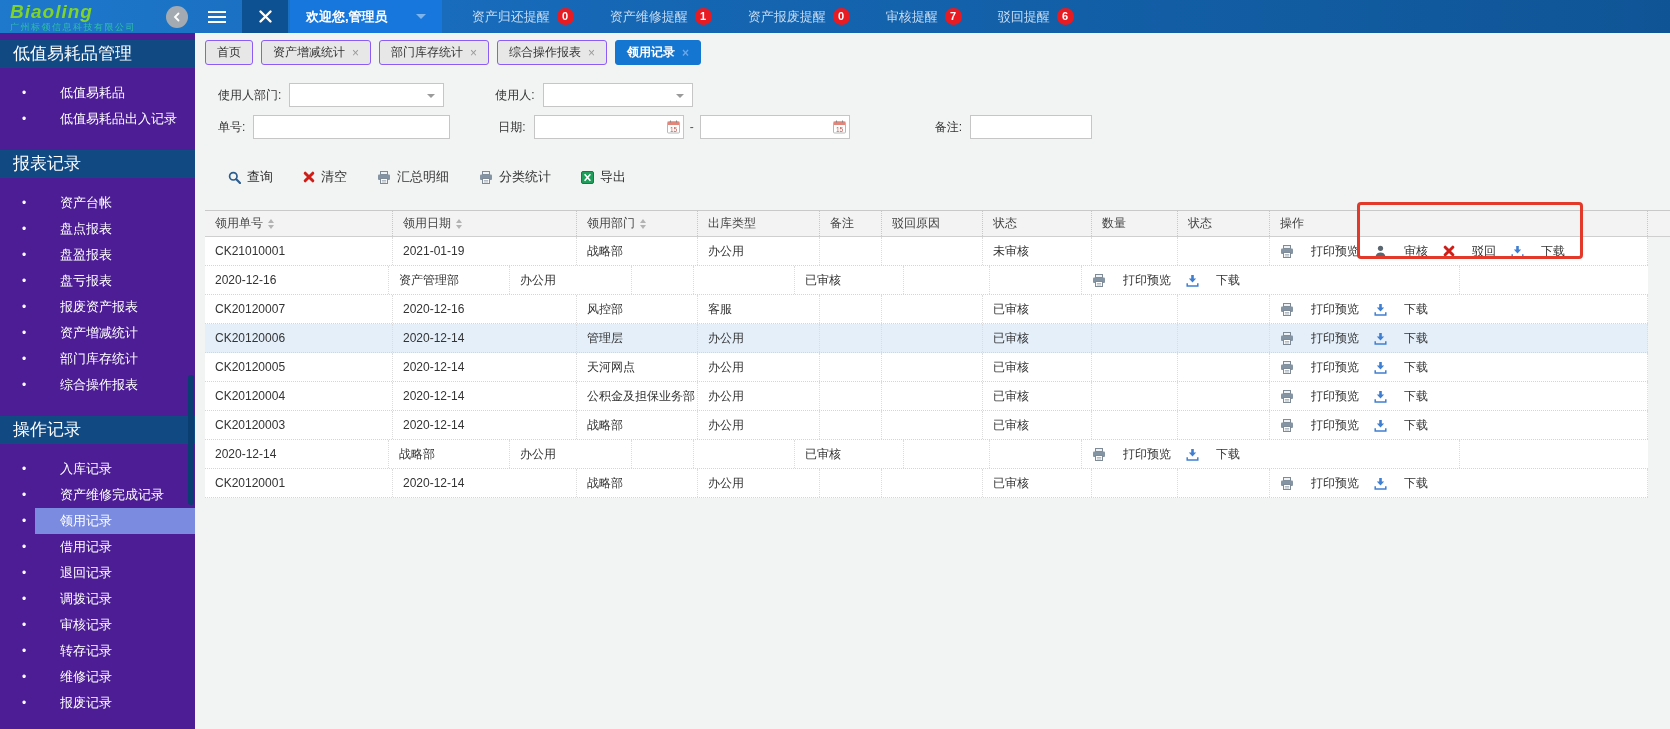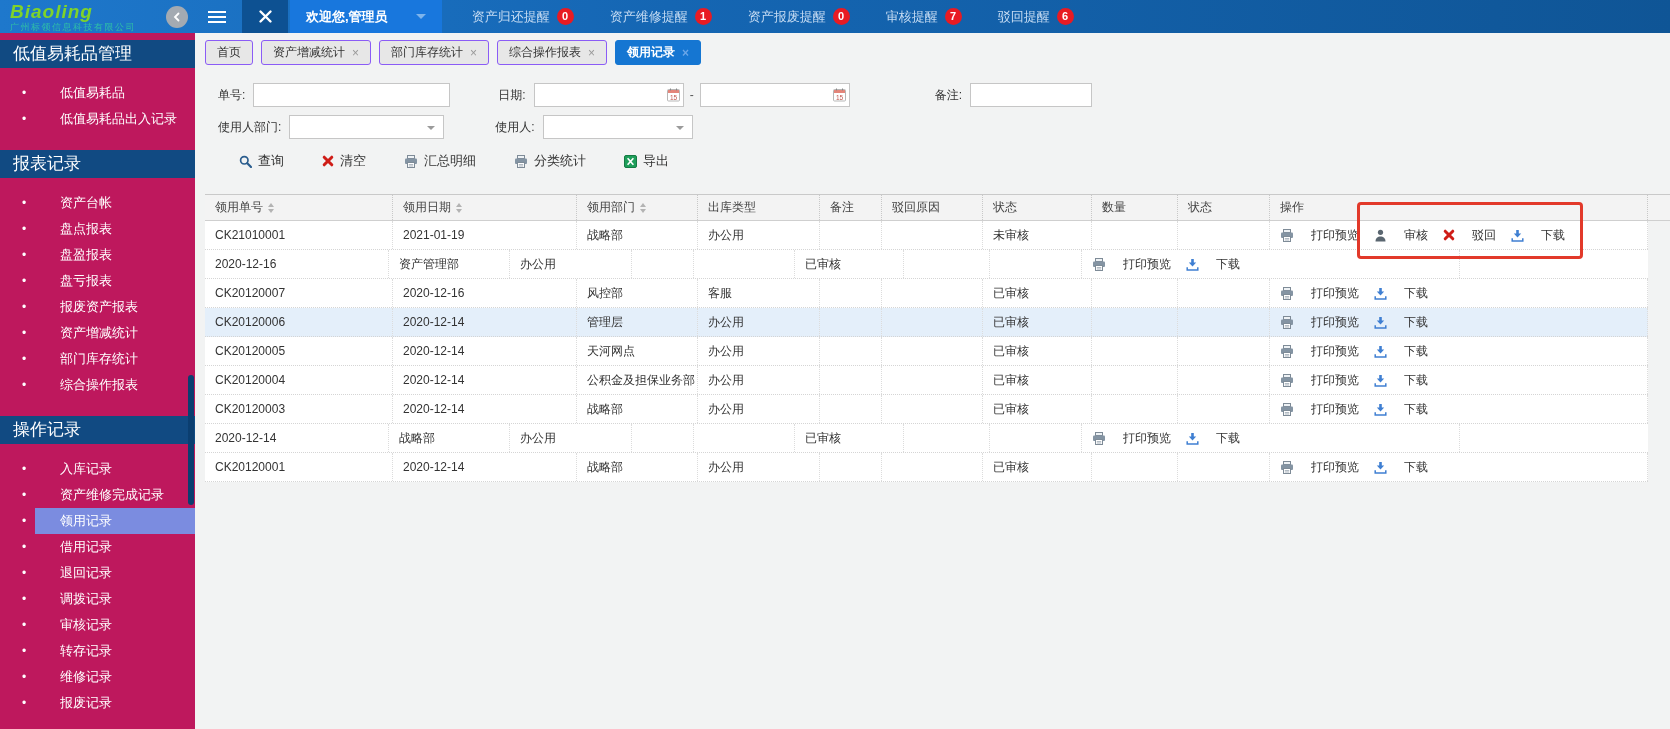--- a/index.html
+++ b/index.html
@@ -24,21 +24,21 @@
   .welcome { height:33px; background:#1877dd; display:flex; align-items:center;
     padding:0 16px; margin-left:2px; gap:28px; cursor:pointer; }
   .wtext { color:#fff; font-weight:bold; font-size:13px; }
   .caret { width:0; height:0; border-left:5px solid transparent; border-right:5px solid transparent;
     border-top:5px solid #7db4ec; }
   .notifs { display:flex; align-items:center; gap:36px; margin-left:30px; }
   .notif { display:flex; align-items:center; gap:7px; color:#c6dcf3; font-size:13px; cursor:pointer; }
   .badge { min-width:17px; height:17px; border-radius:9px; background:#e81b23; color:#fff;
     font-size:11px; line-height:17px; text-align:center; padding:0 3px; font-weight:bold; }
   
-  .sidebar { position:absolute; left:0; top:33px; width:195px; bottom:0; background:#be185d;
+  .sidebar { position:absolute; left:0; top:33px; width:195px; bottom:0; background:#4c1d95;
     color:#fff; padding-top:7px; overflow:hidden; }
   .sec-header { height:28px; line-height:28px; background:#114a82; padding-left:13px;
     font-size:17px; color:#fff; }
   .sec-items { padding:12px 0 18px; }
   .item { position:relative; height:26px; line-height:26px; font-size:13px; cursor:pointer; }
   .item .bullet { position:absolute; left:22px; font-size:12px; color:#fff; }
   .item .lbl { display:block; margin-left:60px; white-space:nowrap; }
   .item.active { background:linear-gradient(to right, transparent 35px, #7b8ce0 35px); }
   .sb-thumb { position:absolute; right:1px; top:342px; width:6px; height:130px;
     border-radius:3px; background:#0b3e70; cursor:pointer; }
@@ -66,21 +66,21 @@
   .selectbox { position:relative; height:24px; border:1px solid #c6c6c6; background:#fff;
     display:flex; align-items:center; cursor:pointer; }
   .scaret { position:absolute; right:8px; top:10px; width:0; height:0;
     border-left:4px solid transparent; border-right:4px solid transparent; border-top:4px solid #9b9b9b; }
   .w-dept { width:155px; }
   .w-user { width:150px; }
   .ml-date { margin-left:48px; }
   .ml-remark { margin-left:85px; }
   .ml-user { margin-left:51px; }
   
-  .toolbar { display:flex; align-items:center; gap:38px; padding-left:44px; margin-top:10px; height:24px; }
+  .toolbar { display:flex; align-items:center; gap:30px; padding-left:33px; margin-top:26px; height:24px; }
   .tbtn { display:flex; align-items:center; gap:6px; font-size:13px; color:#333;
     background:none; border:none; cursor:pointer; font-family:inherit; }
   .ticon { line-height:0; }
   
   .tablewrap { margin:21px 0 0 10px; font-size:12px; }
   .thead { display:flex; height:27px; background:#f3f3f3; border-top:1px solid #c9c9c9;
     border-bottom:1px solid #cfcfcf; align-items:stretch; width:1465px; }
   .th { display:flex; align-items:center; gap:5px; padding-left:10px; color:#444;
     border-right:1px dotted #c8c8c8; overflow:hidden; white-space:nowrap; }
   .th.filler { flex:1; border-right:none; }
@@ -268,20 +268,30 @@
         <span class="x">×</span>
       </div>
       <div class="tab active">
         <span>领用记录</span>
         <span class="x">×</span>
       </div>
     </div>
 
   <div class="filters">
     <div class="frow">
+      <span class="flabel">使用人部门:</span>
+      <span class="selectbox w-dept">
+        <span class="scaret"></span>
+      </span>
+      <span class="flabel ml-user">使用人:</span>
+      <span class="selectbox w-user">
+        <span class="scaret"></span>
+      </span>
+    </div>
+    <div class="frow">
       <span class="flabel">单号:</span>
       <input class="txt w-order" value="" style="">
       <span class="flabel ml-date">日期:</span>
       <span class="datebox">
         <input class="txt" value="" style="">
         <span class="cal">
           <svg width="13" height="14" viewBox="0 0 13 14">
               <rect x="0.5" y="1.5" width="12" height="11.5" rx="1" fill="#fff" stroke="#b7b7b7"></rect>
               <rect x="1" y="2" width="11" height="3" fill="#e4857a"></rect>
               <line x1="3.5" y1="0.5" x2="3.5" y2="2.5" stroke="#888"></line>
@@ -298,30 +308,20 @@
               <rect x="0.5" y="1.5" width="12" height="11.5" rx="1" fill="#fff" stroke="#b7b7b7"></rect>
               <rect x="1" y="2" width="11" height="3" fill="#e4857a"></rect>
               <line x1="3.5" y1="0.5" x2="3.5" y2="2.5" stroke="#888"></line>
               <line x1="9.5" y1="0.5" x2="9.5" y2="2.5" stroke="#888"></line>
               <text x="6.5" y="11.5" font-size="6.5" fill="#c0564e" text-anchor="middle">15</text>
             </svg>
         </span>
       </span>
       <span class="flabel ml-remark">备注:</span>
       <input class="txt w-remark" value="" style="">
-    </div>
-    <div class="frow">
-      <span class="flabel">使用人部门:</span>
-      <span class="selectbox w-dept">
-        <span class="scaret"></span>
-      </span>
-      <span class="flabel ml-user">使用人:</span>
-      <span class="selectbox w-user">
-        <span class="scaret"></span>
-      </span>
     </div>
   </div>
 
   <div class="toolbar" id="toolbar">
       <button class="tbtn">
         <span class="ticon"><svg width="13" height="13" viewBox="0 0 13 13">
             <circle cx="5.3" cy="5.3" r="3.7" fill="none" stroke="#2b5d8e" stroke-width="1.7"></circle>
             <line x1="8.3" y1="8.3" x2="12" y2="12" stroke="#2b5d8e" stroke-width="2.2" stroke-linecap="round"></line>
           </svg></span>
         <span>查询</span>

